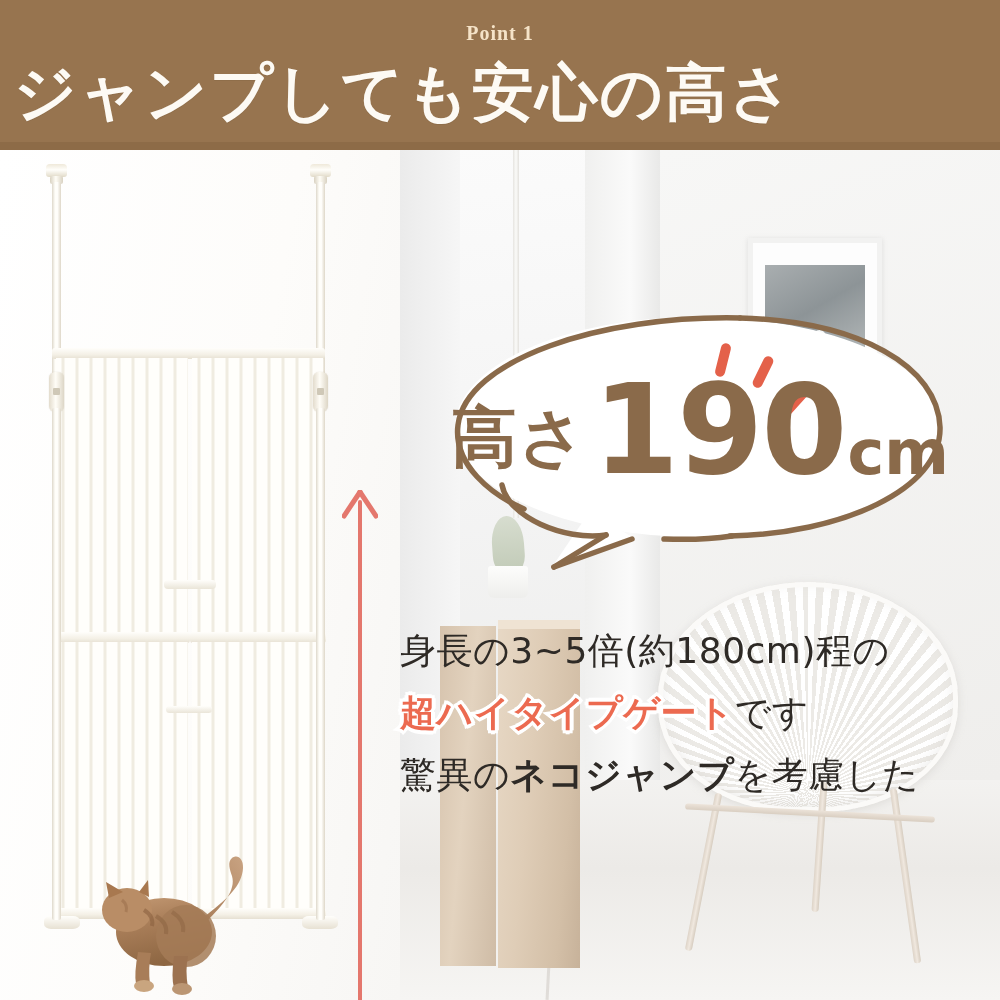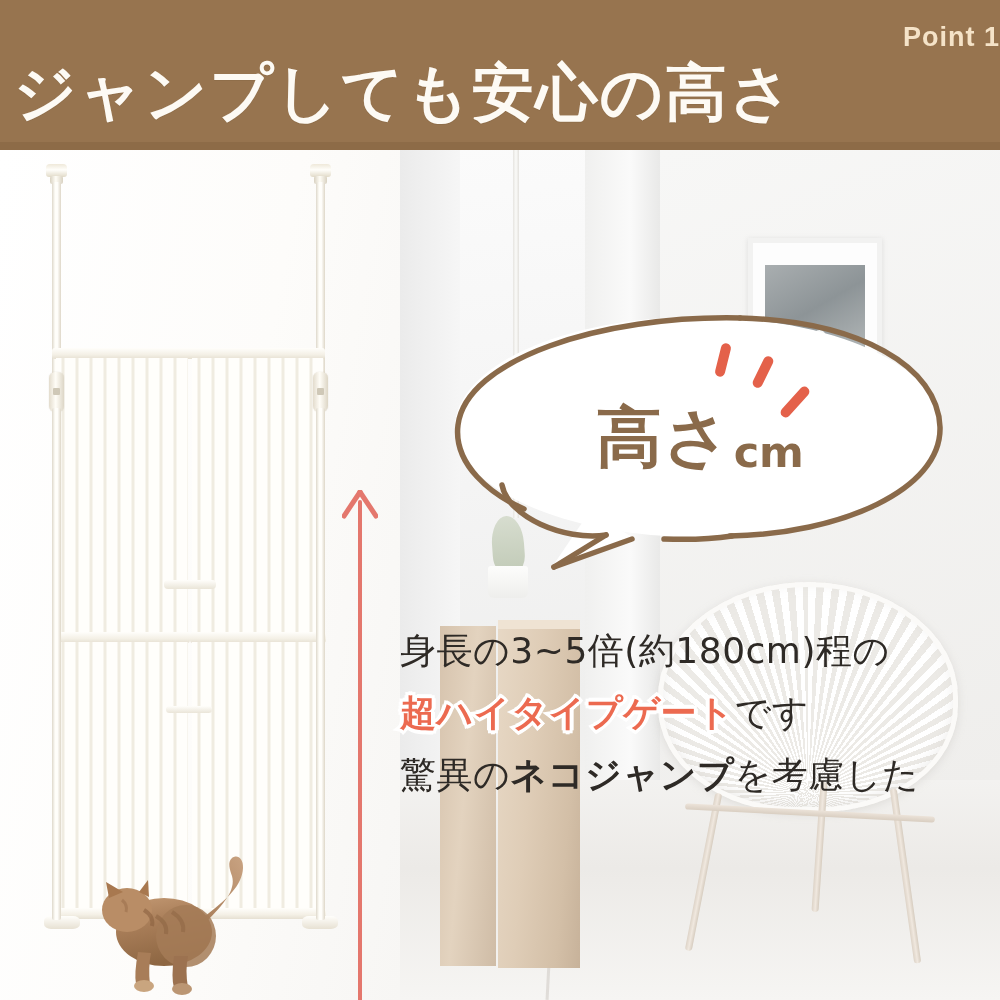--- a/index.html
+++ b/index.html
@@ -15,24 +15,24 @@
     position:absolute; left:0; top:0; width:1000px; height:150px;
     background:#97744f;
     overflow:hidden;
   }
   #header-underline {
     position:absolute; left:0; bottom:0; width:1000px; height:8px;
     background:#8d6b47;
   }
   #point-label {
     position:absolute; left:0; top:22px; width:1000px;
-    text-align:right;
-    font-size:27px; font-weight:bold; letter-spacing:1px;
+    text-align:center;
+    font-size:20px; font-weight:bold; letter-spacing:1px;
     color:#f5e3c8;
-    font-family:Liberation Sans, sans-serif;
+    font-family:Liberation Serif, serif;
   }
   #headline {
     position:absolute; left:0; top:54px; width:808px;
     text-align:center;
     font-size:62px; font-weight:bold; letter-spacing:2px;
     color:#fdfaf4;
     font-family:"DejaVu Sans","Liberation Sans",sans-serif;
     line-height:78px;
     text-shadow:0 1px 0 rgba(120,90,60,.25);
   }
@@ -222,21 +222,21 @@
     font-size:66px; font-weight:bold; color:#8a6a4a;
     font-family:"DejaVu Sans","Liberation Sans",sans-serif;
     letter-spacing:1px; position:relative; top:8px;
   }
   .b-num {
     font-size:124px; font-weight:bold; color:#8a6a4a;
     font-family:"DejaVu Sans","Liberation Sans",sans-serif;
     letter-spacing:-2px; margin-left:6px; line-height:1;
   }
   .b-unit {
-    font-size:43px; font-weight:bold; color:#8a6a4a;
+    font-size:62px; font-weight:bold; color:#8a6a4a;
     font-family:"DejaVu Sans","Liberation Sans",sans-serif;
     position:relative; top:22px; margin-left:2px;
   }
   .spark {
     position:absolute; background:#e4614a; border-radius:5px;
   }
 
   
   #desc {
     position:absolute; left:400px; top:470px; width:600px;
@@ -400,20 +400,21 @@
         <path d="M166 230 L114 262" stroke="#8a6a4a" stroke-width="5.5" fill="none" stroke-linecap="round"></path>
         <path d="M114 262 L192 234" stroke="#8a6a4a" stroke-width="5.5" fill="none" stroke-linecap="round"></path>
       </svg>
 
       <div class="spark" style="left:278px; top:38px; width:10px; height:34px; transform:rotate(14deg);"></div>
       <div class="spark" style="left:318px; top:50px; width:10px; height:34px; transform:rotate(26deg);"></div>
       <div class="spark" style="left:350px; top:78px; width:10px; height:38px; transform:rotate(42deg);"></div>
 
       <div id="bubble-text">
         <span class="b-kanji">高さ</span>
+        <span class="b-num">190</span>
         <span class="b-unit">cm</span>
       </div>
     </div>
 
     <div id="desc">
       <div class="desc-line">身長の3~5倍(約180cm)程の</div>
       <div class="desc-line">
         <span class="desc-hl">超ハイタイプゲート</span><span class="desc-tail">です</span>
       </div>
       <div class="desc-line">

